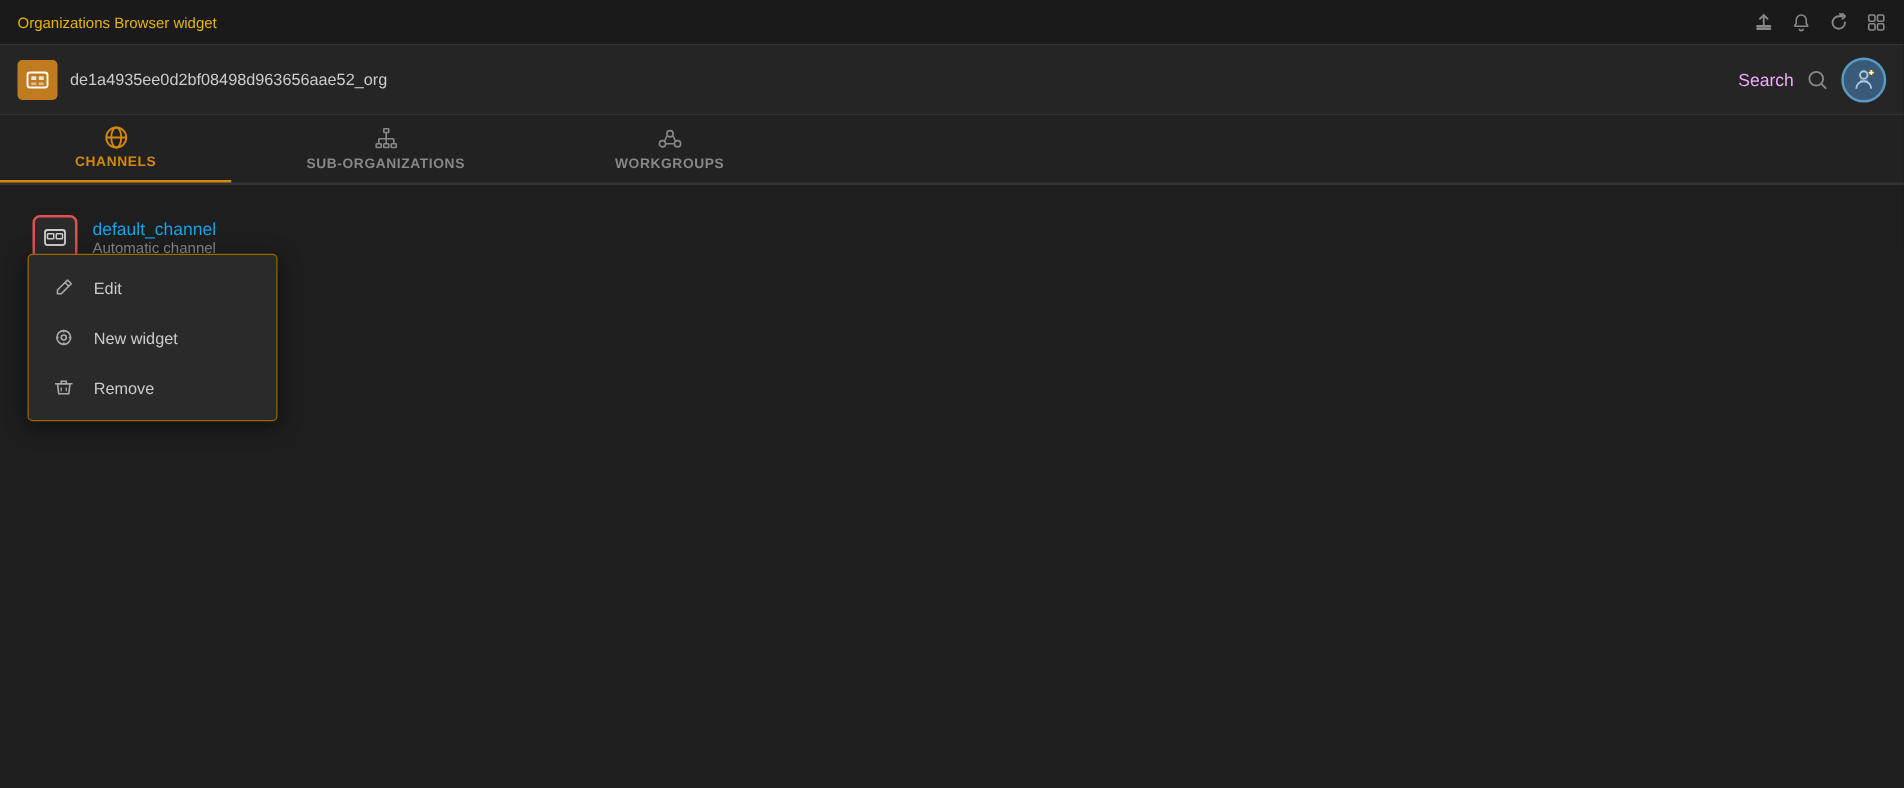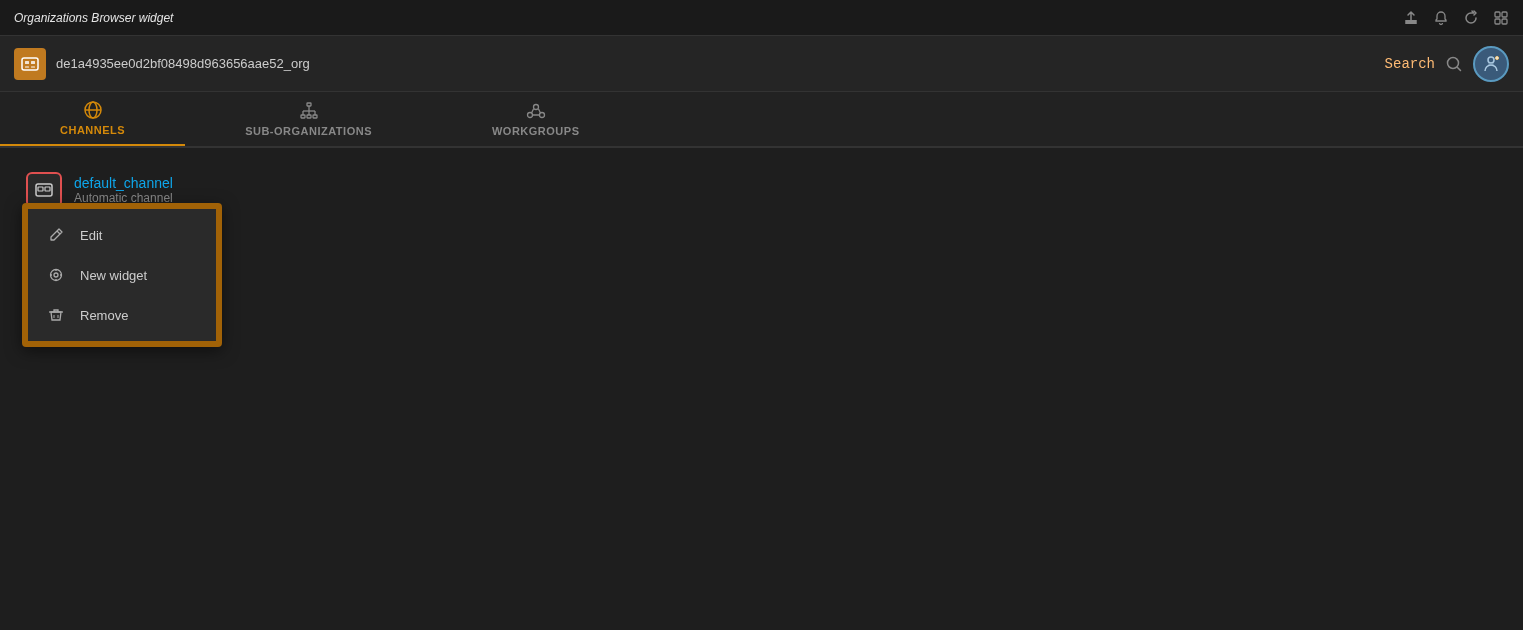--- a/index.html
+++ b/index.html
@@ -17,23 +17,22 @@
     .title-bar {
       display: flex;
       align-items: center;
       justify-content: space-between;
       background: #1a1a1a;
       padding: 0 14px;
       height: 36px;
       border-bottom: 1px solid #333;
     }
     .title-bar-left {
-      color: #e5e5e5;
+      color: #eab308;
       font-size: 12px;
-      font-style: italic;
     }
     .title-bar-right {
       display: flex;
       gap: 14px;
       align-items: center;
     }
     .title-bar-icon {
       color: #888;
       font-size: 14px;
       cursor: pointer;
@@ -67,23 +66,22 @@
       flex: 1;
     }
     .search-area {
       display: flex;
       align-items: center;
       gap: 10px;
       color: #888;
       font-size: 14px;
     }
     .search-label {
-      color: #fdba74;
+      color: #f0abfc;
       font-size: 14px;
-      font-family: Liberation Mono, monospace;
     }
     .search-icon-btn {
       color: #888;
       font-size: 16px;
       cursor: pointer;
     }
     .avatar-btn {
       width: 36px;
       height: 36px;
       border-radius: 50%;
@@ -170,21 +168,21 @@
       color: #888;
       font-size: 12px;
     }
 
     
     .context-menu {
       position: absolute;
       top: 55px;
       left: 22px;
       background: #2a2a2a;
-      border: 6px solid #a16207;
+      border: 1px solid #a16207;
       border-radius: 4px;
       width: 200px;
       padding: 6px 0;
       z-index: 100;
       box-shadow: 0 4px 16px rgba(0,0,0,0.5);
     }
     .context-menu-item {
       display: flex;
       align-items: center;
       gap: 14px;

